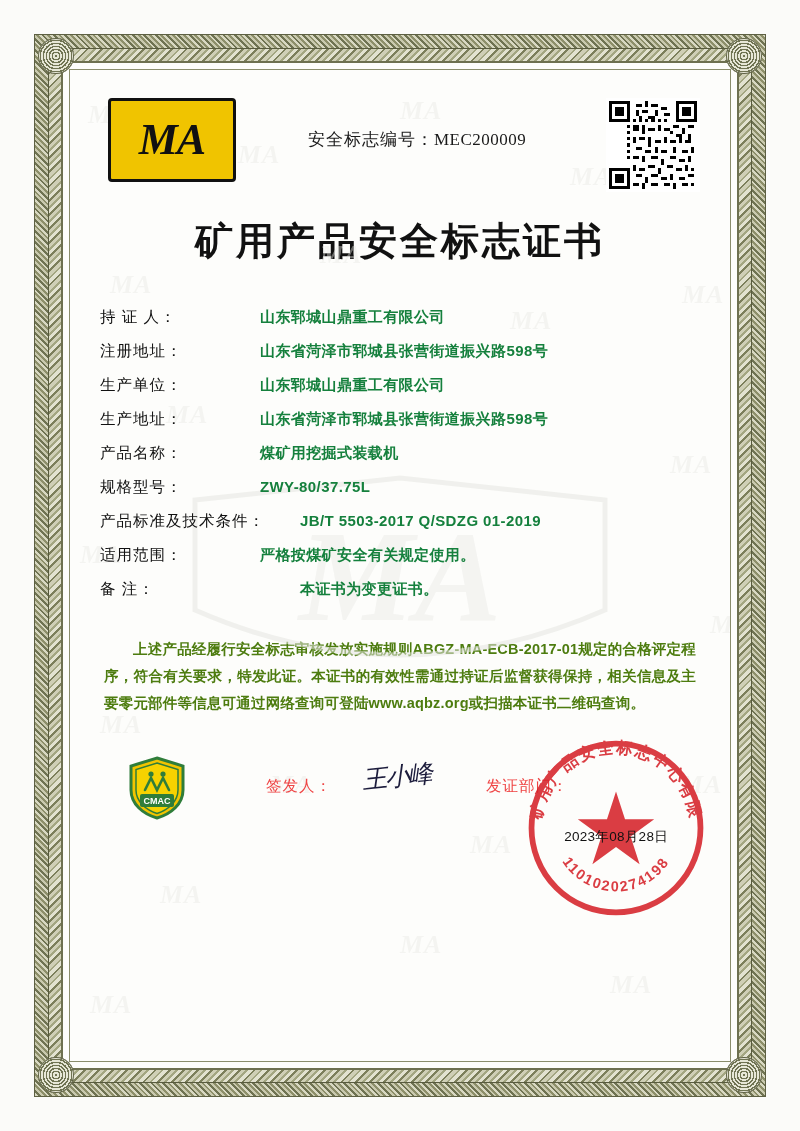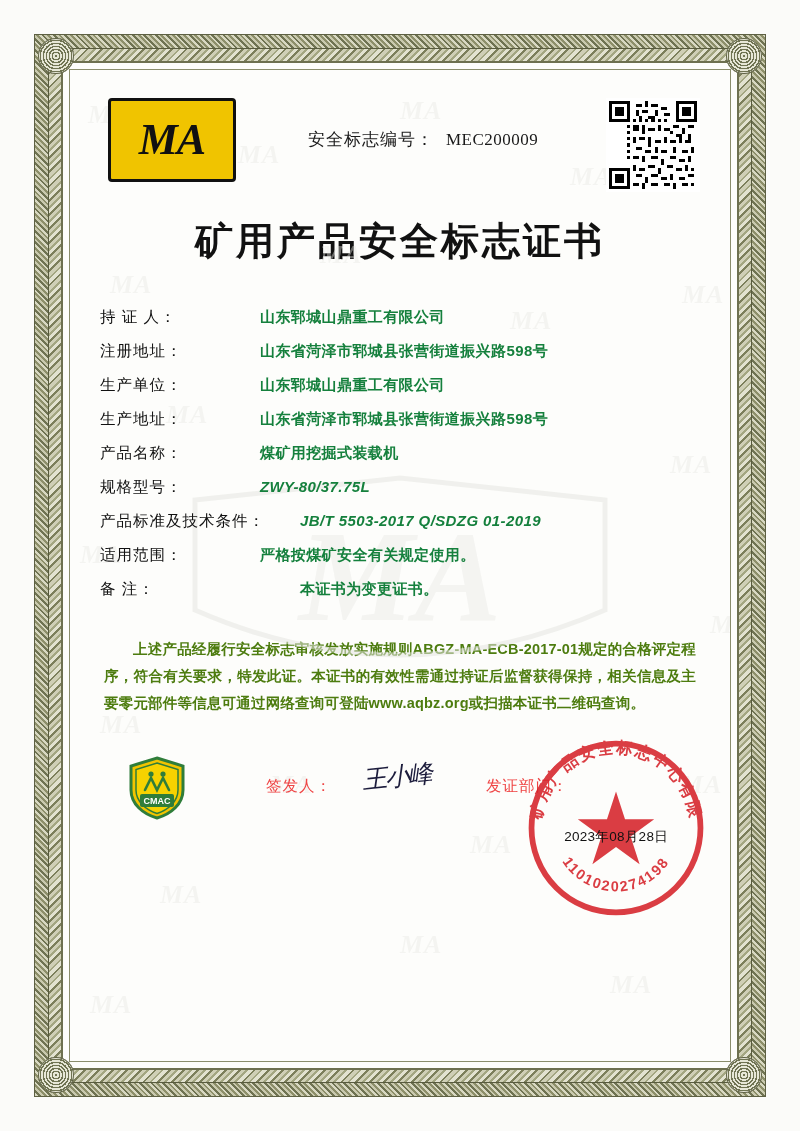--- a/index.html
+++ b/index.html
@@ -159,21 +159,20 @@
     left: 238px;
     top: 58px;
     font-size: 17px;
     color: #1a1a1a;
     letter-spacing: 1px;
     white-space: nowrap;
   }
   .cert-no .label { font-family: "Liberation Sans", sans-serif; }
   .cert-no .value {
     font-family: "Liberation Serif", serif;
-    margin-left: 12px;
     letter-spacing: 0.5px;
   }
 
   
   .qr {
     position: absolute;
     right: 30px;
     top: 28px;
     width: 88px;
     height: 88px;
@@ -215,21 +214,20 @@
   }
   .flabel.wide { width: 180px; flex-basis: 180px; }
   .fvalue {
     font-weight: bold;
     letter-spacing: 0.4px;
     font-size: 15px;
     color: #15803d;
   }
   .fvalue.mono {
     font-family: "Liberation Sans", sans-serif;
-    font-style: italic;
   }
   .frow.center-val .fvalue { margin-left: 20px; }
 
   .frow.twocol {
     display: flex;
     align-items: baseline;
   }
   .twocol .seg2 {
     margin-left: 52px;
     display: flex;

